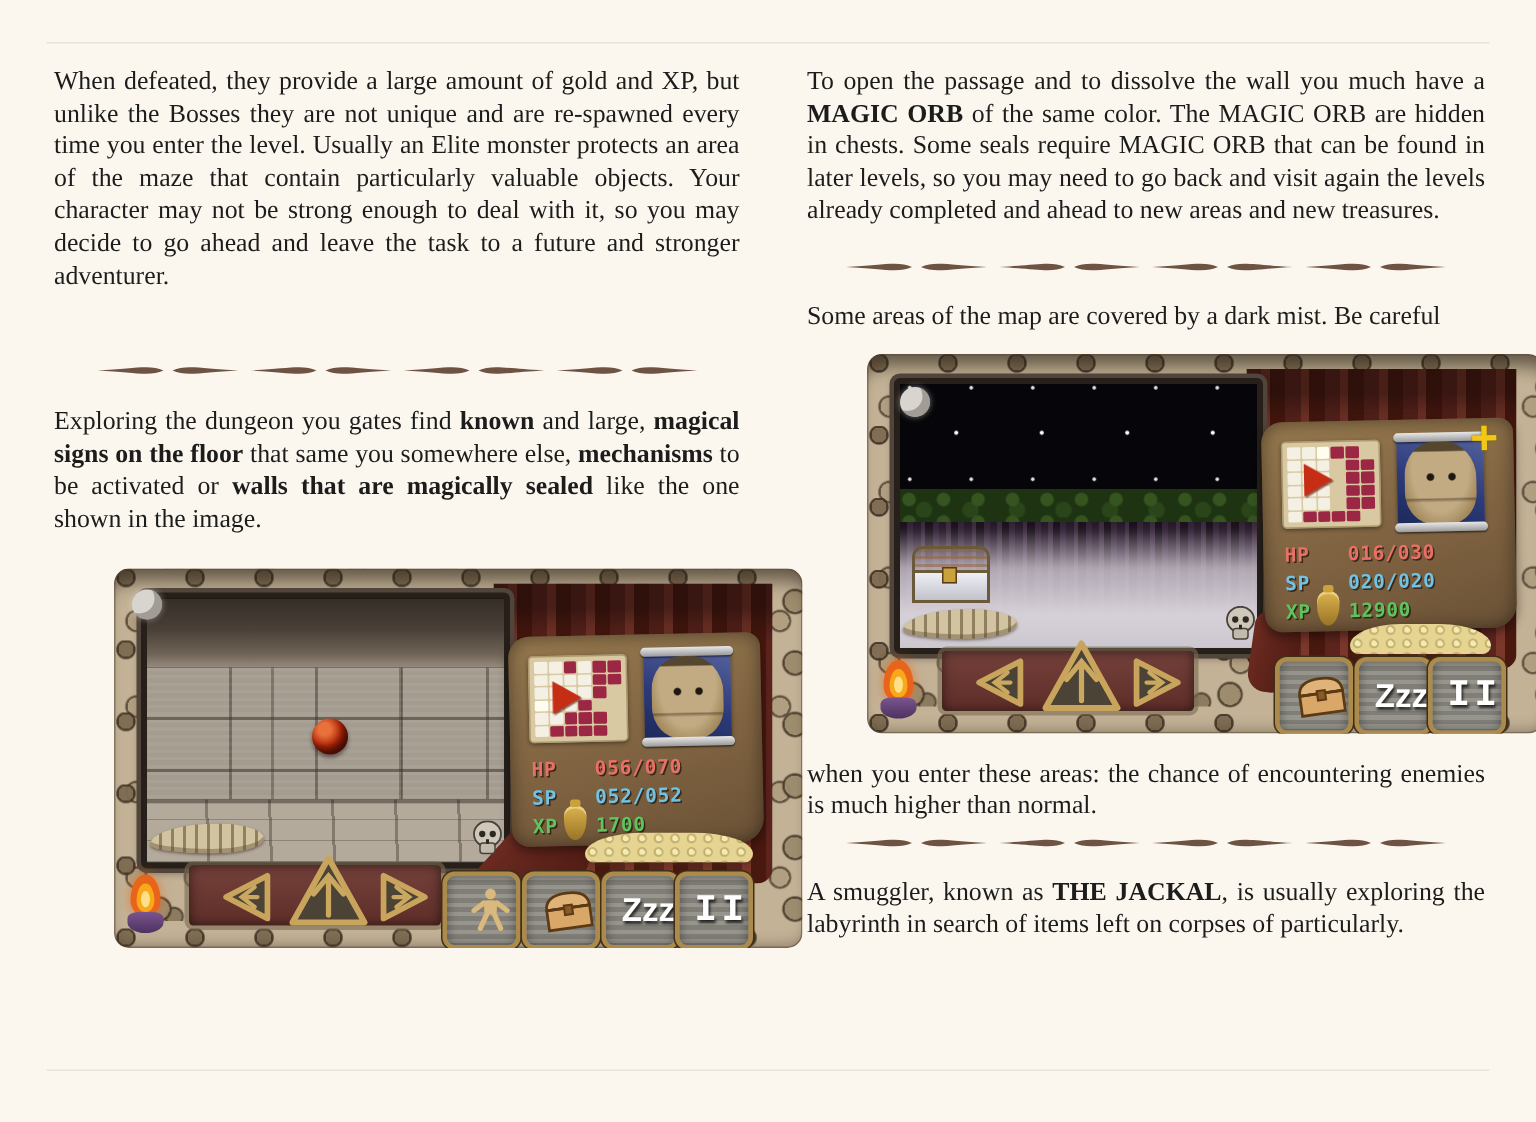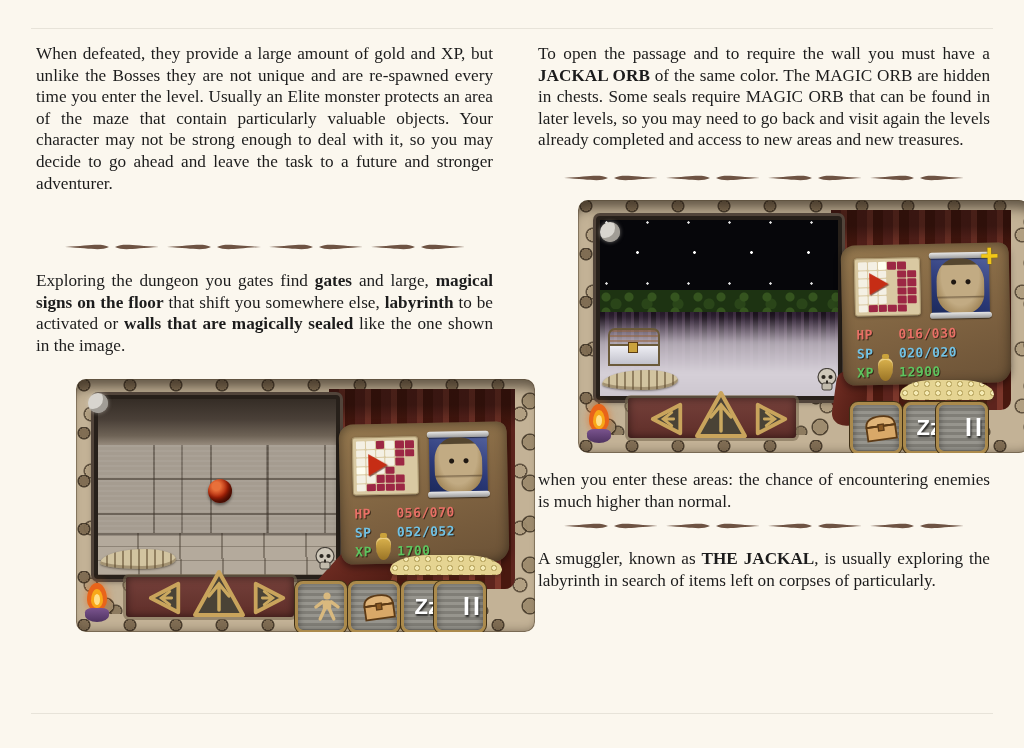--- a/index.html
+++ b/index.html
@@ -135,21 +135,21 @@
   .nav.left{left:70px;top:201px;width:38px;height:36px;}
   .nav.up{left:115px;top:189px;width:56px;height:52px;}
   .nav.right{left:174px;top:201px;width:38px;height:36px;}
 
   .btn{position:absolute;top:202px;width:46px;height:46px;z-index:5;border-radius:8px;border:3px solid #ab8a4c;
     background-color:#8e8c84;
     background-image:repeating-linear-gradient(180deg, rgba(255,255,255,.08) 0 3px, rgba(0,0,0,.1) 3px 6px);
     box-shadow:0 0 0 1px #3e2f16, inset 0 0 7px rgba(0,0,0,.4);
     display:flex;align-items:center;justify-content:flex-end;color:#fff;
     font:700 22px "Liberation Sans",sans-serif;text-shadow:1px 2px 2px rgba(0,0,0,.75);}
-  .b-char{left:219px;} .b-chest{left:272px;} .b-sleep{left:325px;} .b-pause{left:358px;}
+  .b-char{left:219px;} .b-chest{left:272px;} .b-sleep{left:325px;} .b-pause{left:374px;font-family:Liberation Mono, monospace;}
   .b-pause span{letter-spacing:3px;font-size:25px;}
 
   .flame{position:absolute;left:6px;top:202px;width:32px;height:46px;z-index:6;}
   .flame .f1{position:absolute;left:5px;top:2px;width:20px;height:28px;background:#e8641a;
     border-radius:50% 50% 50% 50%/62% 62% 40% 40%;box-shadow:0 0 8px rgba(232,110,30,.7);}
   .flame .f2{position:absolute;left:9px;top:8px;width:12px;height:19px;background:#f8a818;border-radius:50% 50% 50% 50%/62% 62% 40% 40%;}
   .flame .f3{position:absolute;left:12px;top:13px;width:6px;height:11px;background:#ffe08a;border-radius:50%;}
   .flame .fpot{position:absolute;left:3px;top:27px;width:24px;height:14px;background:linear-gradient(180deg,#7a548e,#4e3260);
     border-radius:30% 30% 50% 50%;}
 </style>
@@ -184,21 +184,21 @@
             </g>
           </svg>
         <svg class="orn" viewBox="0 0 96 10">
             <g fill="#6e5343">
               <path d="M1,5 C26,3.8 36,0.8 45,5 C36,9.2 26,6.2 1,5 Z"></path>
               <path d="M95,5 C70,3.8 60,0.8 51,5 C60,9.2 70,6.2 95,5 Z"></path>
             </g>
           </svg>
       </div>
 
-      <p class="para"><span>Exploring the dungeon you gates find </span><b>gates</b><span> and large, </span><b>magical signs on the floor</b><span> that shift you somewhere else, </span><b>labyrinth</b><span> to be activated or </span><b>walls that are magically sealed</b><span> like the one  shown in the image.</span></p>
+      <p class="para"><span>Exploring the dungeon you gates find </span><b>known</b><span> and large, </span><b>magical signs on the floor</b><span> that same you somewhere else, </span><b>mechanisms</b><span> to be activated or </span><b>walls that are magically sealed</b><span> like the one  shown in the image.</span></p>
 
       <figure class="shot s1">
         <div class="vp">
           <div class="sky1"></div>
           <div class="wall1"></div>
           <div class="floor1"></div>
           <div class="orb"></div>
         </div>
         <div class="moon"></div>
         <div class="curtain"></div>
@@ -322,21 +322,21 @@
         <div class="flame">
             <i class="f1"></i>
             <i class="f2"></i>
             <i class="f3"></i>
             <i class="fpot"></i>
           </div>
       </figure>
     </div>
 
     <div class="col col-r">
-      <p class="para"><span>To open the passage and to require the wall you must have a </span><b>JACKAL ORB</b><span> of the same color. The MAGIC ORB are hidden in chests. Some seals require MAGIC ORB that can be found in later levels, so you may need to go back and visit again the levels already completed and access to new areas and new treasures.</span></p>
+      <p class="para"><span>To open the passage and to dissolve the wall you much have a </span><b>MAGIC ORB</b><span> of the same color. The MAGIC ORB are hidden in chests. Some seals require MAGIC ORB that can be found in later levels, so you may need to go back and visit again the levels already completed and ahead to new areas and new treasures.</span></p>
 
       <div class="divider d1">
         <svg class="orn" viewBox="0 0 96 10">
             <g fill="#6e5343">
               <path d="M1,5 C26,3.8 36,0.8 45,5 C36,9.2 26,6.2 1,5 Z"></path>
               <path d="M95,5 C70,3.8 60,0.8 51,5 C60,9.2 70,6.2 95,5 Z"></path>
             </g>
           </svg>
         <svg class="orn" viewBox="0 0 96 10">
             <g fill="#6e5343">
@@ -351,20 +351,21 @@
             </g>
           </svg>
         <svg class="orn" viewBox="0 0 96 10">
             <g fill="#6e5343">
               <path d="M1,5 C26,3.8 36,0.8 45,5 C36,9.2 26,6.2 1,5 Z"></path>
               <path d="M95,5 C70,3.8 60,0.8 51,5 C60,9.2 70,6.2 95,5 Z"></path>
             </g>
           </svg>
       </div>
 
+      <p class="para oneline"><span>Some areas of the map are covered by a dark mist. Be careful</span></p>
 
       <figure class="shot s2">
         <div class="vp">
           <div class="sky2"></div>
           <div class="canopy"></div>
           <div class="trees"></div>
           <div class="chestscene">
               <div class="lid"></div>
               <div class="box"></div>
               <div class="lock"></div>

